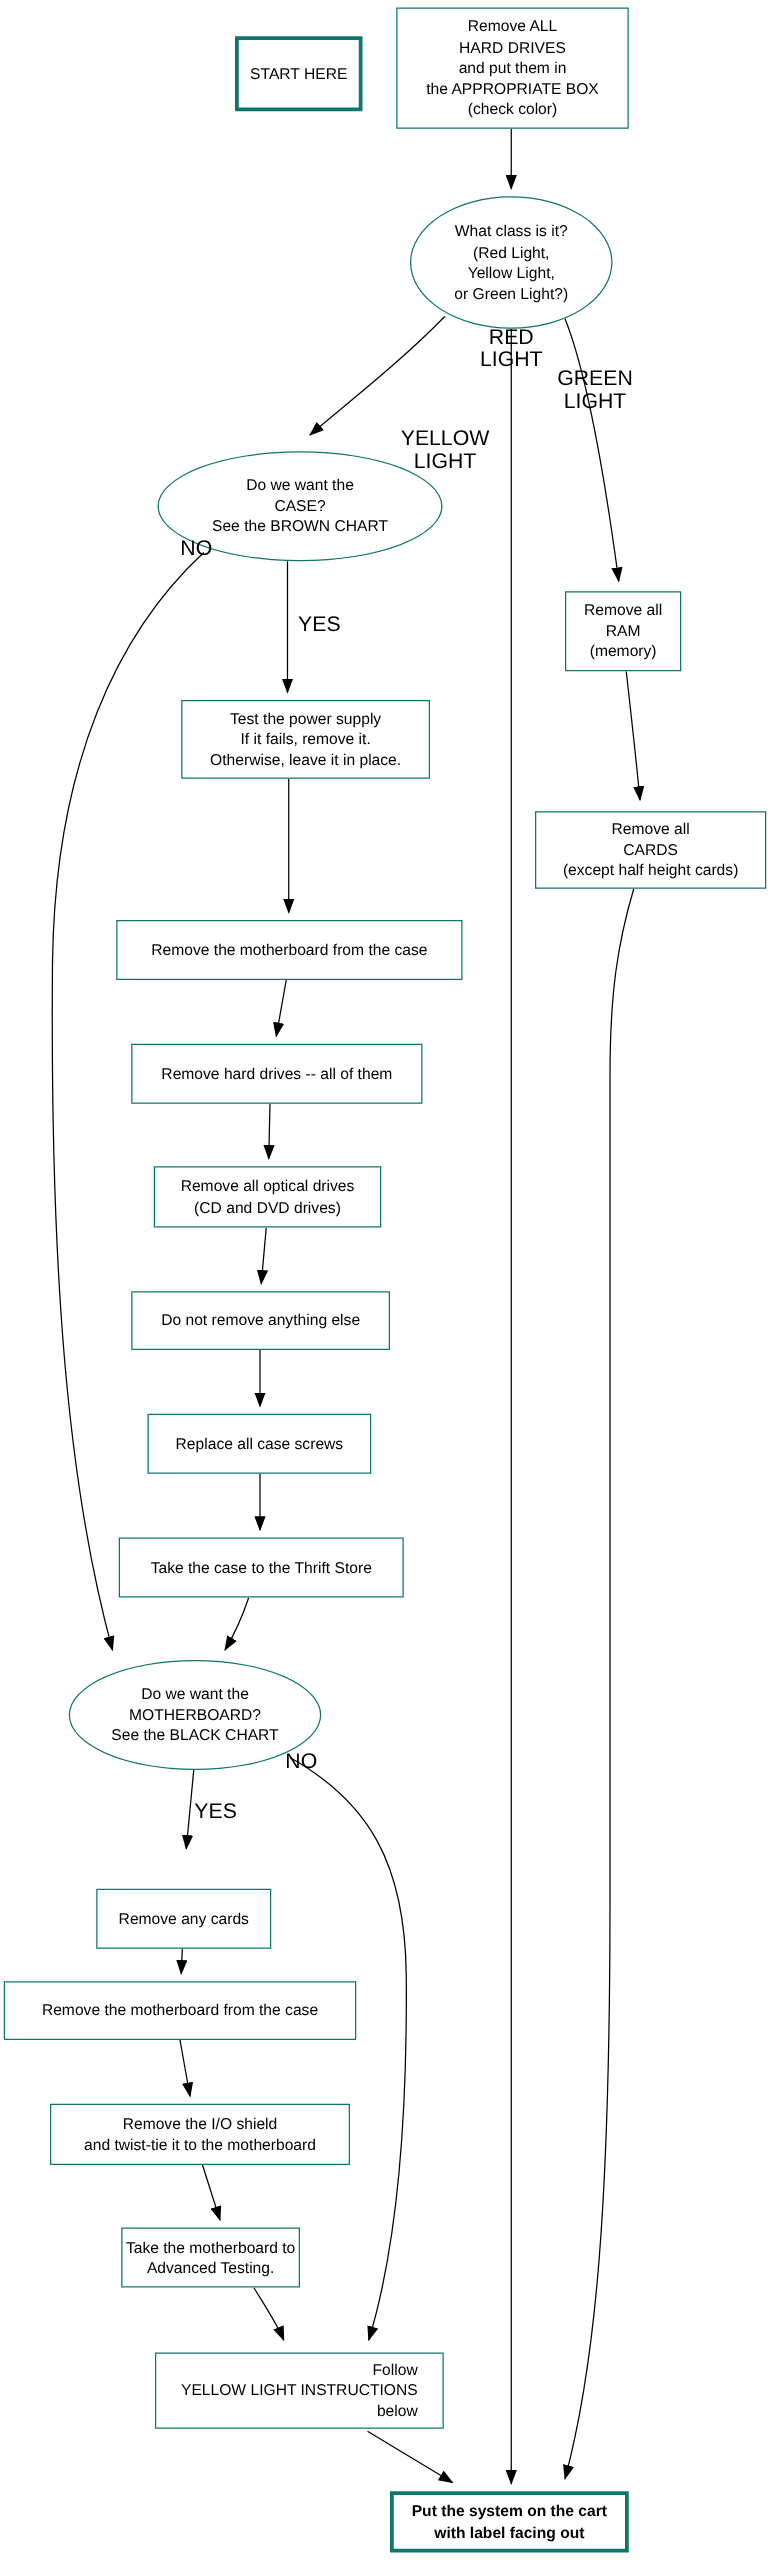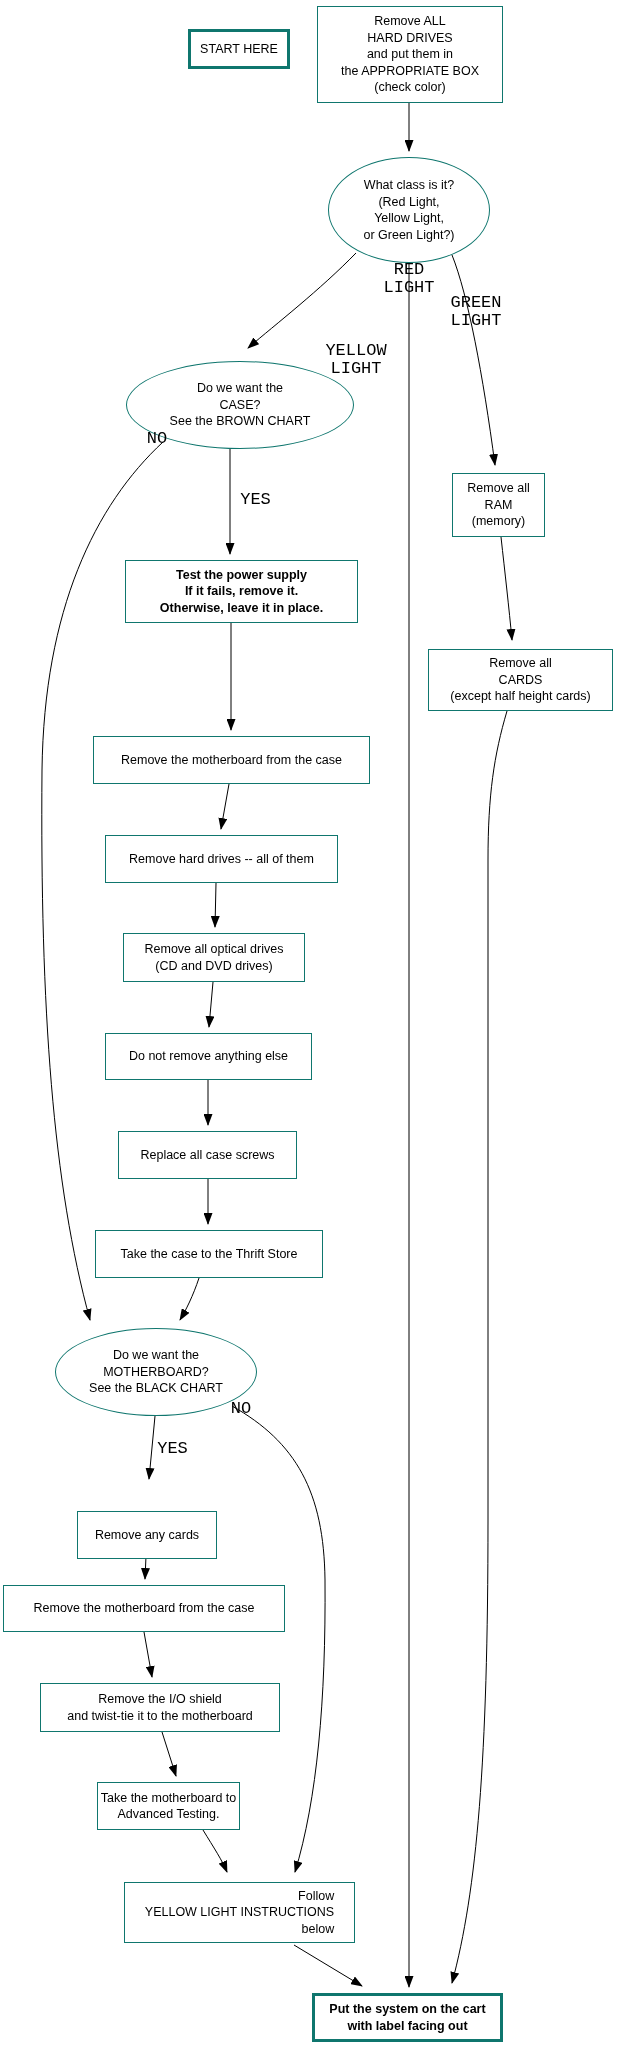--- a/index.html
+++ b/index.html
@@ -12,21 +12,21 @@
     position:absolute; box-sizing:border-box;
     display:flex; align-items:center; justify-content:center;
     text-align:center; white-space:pre-line;
     font-size:12.5px; line-height:16.5px;
     background:#ffffff; border:1px solid #0f766e;
   }
   .node.bold { border-width:3px; }
   .ellipse { border-radius:50%; }
   .elabel {
     position:absolute; text-align:center; white-space:pre-line;
-    font-size:17px; line-height:18px;font-family:Liberation Mono, monospace;
+    font-size:17px; line-height:18px;
   }
 </style>
 </head>
 <body>
 
 <div id="stage">
 
   <svg id="wires" width="617" height="2048" viewBox="0 0 617 2048">
     <defs>
       <marker id="ah" markerUnits="userSpaceOnUse" markerWidth="13" markerHeight="9" refX="11" refY="4.5" orient="auto">
@@ -52,21 +52,21 @@
       <path d="M147,1533 L145,1579" marker-end="url(#ah)"></path>
       <path d="M144,1632 L152,1677" marker-end="url(#ah)"></path>
       <path d="M162,1732 L176,1776" marker-end="url(#ah)"></path>
       <path d="M203,1830 C214,1848 222,1860 227,1872" marker-end="url(#ah)"></path>
       <path d="M294,1945 L362,1986" marker-end="url(#ah)"></path>
       <path d="M501,537 C505,573 509,608 512,640" marker-end="url(#ah)"></path>
       <path d="M507,711 C494,755 488,795 488,860 L488,1520 C488,1760 477,1890 452,1983" marker-end="url(#ah)"></path>
     </g>
   </svg>
 
-  <div class="node bold" style="left:188px;top:29px;width:102px;height:40px;">START HERE</div>
+  <div class="node bold" style="left:188px;top:29px;width:102px;height:60px;">START HERE</div>
 
   <div class="node" style="left:317px;top:6px;width:186px;height:97px;">Remove ALL
 HARD DRIVES
 and put them in
 the APPROPRIATE BOX
 (check color)</div>
 
   <div class="ellipse" style="left:328px;top:157px;width:162px;height:106px;">What class is it?
 (Red Light,
 Yellow Light,
@@ -77,21 +77,21 @@
 See the BROWN CHART</div>
 
   <div class="node" style="left:452px;top:473px;width:93px;height:64px;">Remove all
 RAM
 (memory)</div>
 
   <div class="node" style="left:428px;top:649px;width:185px;height:62px;">Remove all
 CARDS
 (except half height cards)</div>
 
-  <div class="node" style="left:125px;top:560px;width:233px;height:63px;font-weight:bold;">Test the power supply
+  <div class="node" style="left:145px;top:560px;width:199px;height:63px;">Test the power supply
 If it fails, remove it.
 Otherwise, leave it in place.</div>
 
   <div class="node" style="left:93px;top:736px;width:277px;height:48px;">Remove the motherboard from the case</div>
 
   <div class="node" style="left:105px;top:835px;width:233px;height:48px;">Remove hard drives -- all of them</div>
 
   <div class="node" style="left:123px;top:933px;width:182px;height:49px;">Remove all optical drives
 (CD and DVD drives)</div>
 

